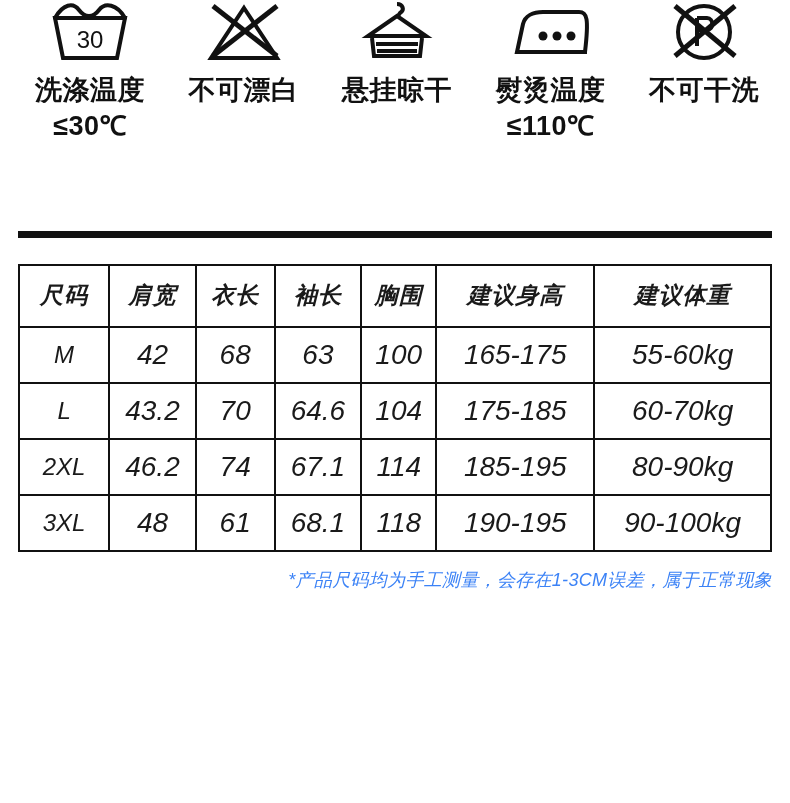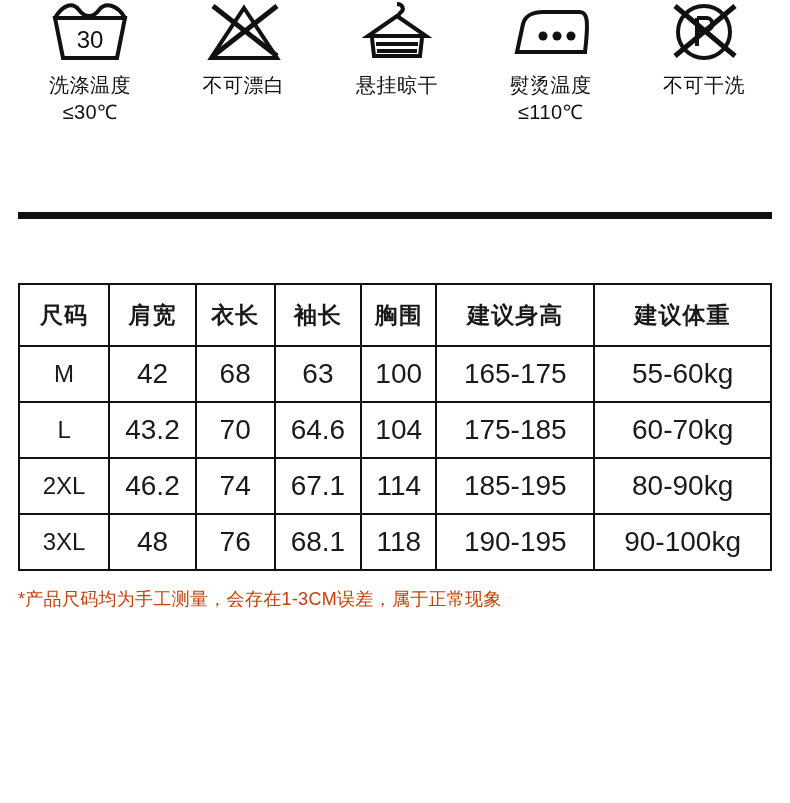--- a/index.html
+++ b/index.html
@@ -35,39 +35,40 @@
     align-items: center;
   }
   .care-icon {
     height: 70px;
     display: flex;
     align-items: center;
     justify-content: center;
   }
   .care-label {
     margin-top: 6px;
-    font-size: 20px;
+    font-size: 27px;
     line-height: 1.35;
     text-align: center;
-    font-weight: 400;
+    font-weight: 700;
     letter-spacing: 0.5px;
     color: #111;
     white-space: pre-line;
   }
 
   
   .divider {
     margin: 86px 18px 0 18px;
     height: 7px;
     background: #111111;
   }
 
   
   .table-wrap {
-    margin: 64px 18px 0 18px;
+    margin: 26px 18px 0 18px;
+    font-style: italic;
   }
   table.size-table {
     width: 100%;
     border-collapse: collapse;
     table-layout: fixed;
   }
   table.size-table th,
   table.size-table td {
     border: 2px solid #111111;
     height: 56px;
@@ -91,23 +92,23 @@
   col.c0 { width: 12.0%; }
   col.c1 { width: 11.5%; }
   col.c2 { width: 10.5%; }
   col.c3 { width: 11.5%; }
   col.c4 { width: 10.0%; }
   col.c5 { width: 21.0%; }
   col.c6 { width: 23.5%; }
 
   .note {
     margin-top: 16px;
-    text-align: left;
+    text-align: right;
     font-size: 18px;
-    color: #c2410c;
+    color: #3b82f6;
     letter-spacing: 0.3px;
   }
 
   svg { display: block; }
 </style>
 </head>
 <body>
 
 <div class="page">
 
@@ -225,21 +226,21 @@
           <td>46.2</td>
           <td>74</td>
           <td>67.1</td>
           <td>114</td>
           <td>185-195</td>
           <td>80-90kg</td>
         </tr>
         <tr>
           <td class="size-col">3XL</td>
           <td>48</td>
-          <td>76</td>
+          <td>61</td>
           <td>68.1</td>
           <td>118</td>
           <td>190-195</td>
           <td>90-100kg</td>
         </tr>
       </tbody>
     </table>
 
     <div class="note">*产品尺码均为手工测量，会存在1-3CM误差，属于正常现象</div>
   </div>

